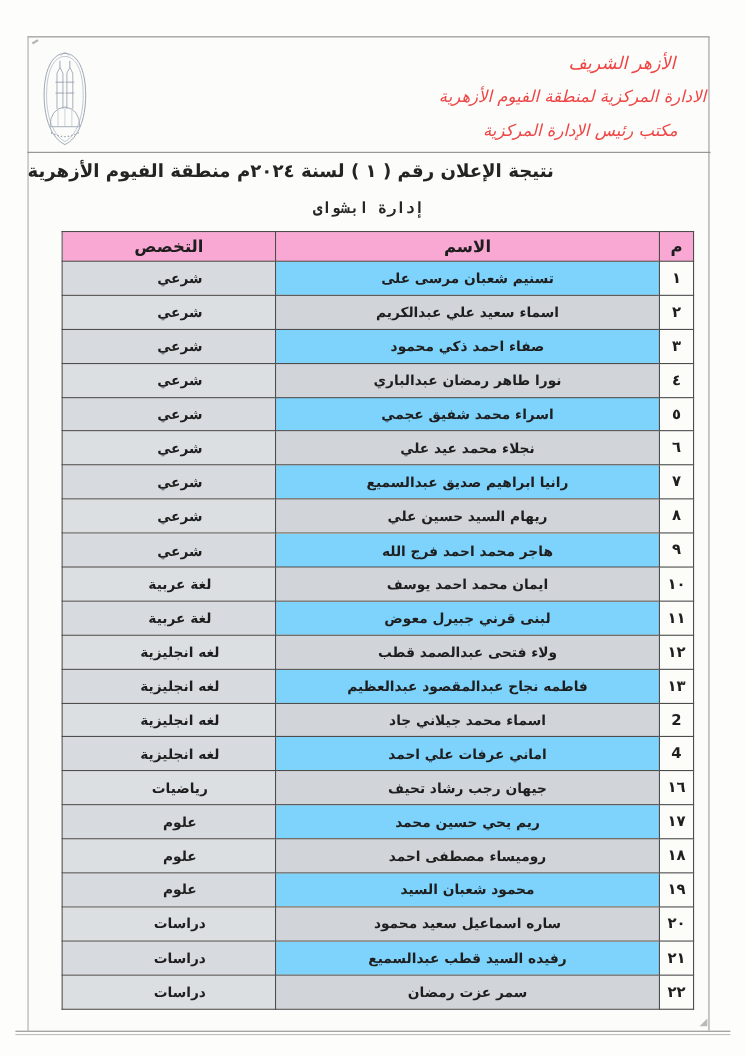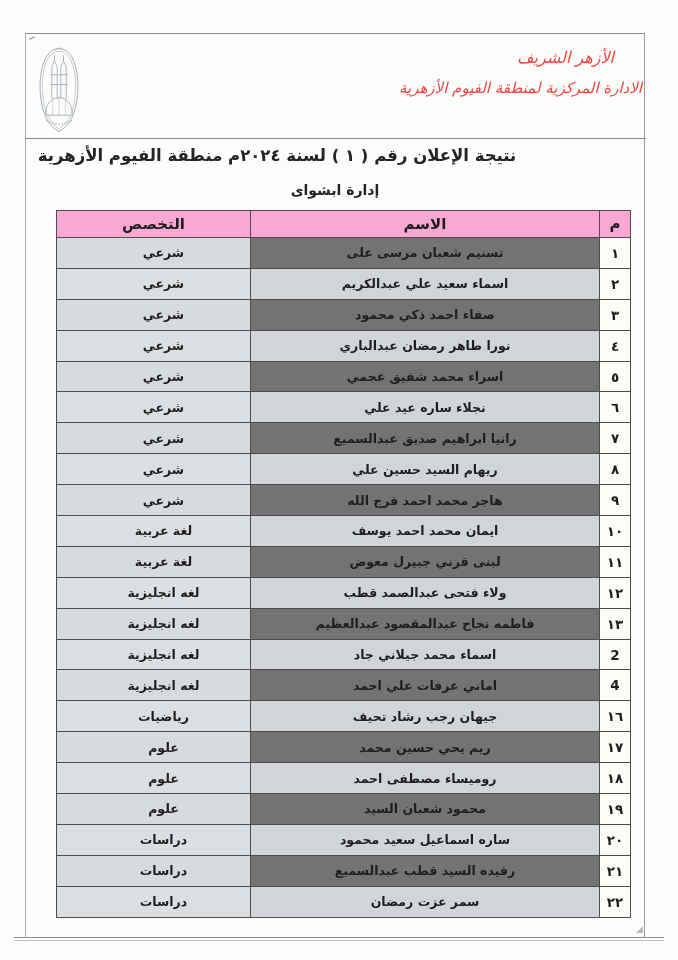--- a/index.html
+++ b/index.html
@@ -69,33 +69,34 @@
     left: 25px; top: 138px;
     width: 621px;
     border-top: 1.5px solid #8d8d8d;
   }
 
   
   .title {
     position: absolute;
     left: 25px; top: 146px;
     width: 504px;
-    text-align: center;
+    text-align: left;
     font-size: 16.5px;
     font-weight: bold;
     color: #242424;
   }
   .subtitle {
     position: absolute;
     left: 25px; top: 182px;
     width: 620px;
     text-align: center;
     font-size: 14px;
     font-weight: bold;
     color: #242424;
+    font-family: Liberation Mono, monospace;
   }
 
   
   .table-wrap {
     position: absolute;
     left: 57px; top: 210px;
     width: 574px;
   }
   table {
     width: 574px;
@@ -108,21 +109,21 @@
     text-align: center;
     vertical-align: middle;
     overflow: hidden;
     white-space: nowrap;
     color: #1e1e1e;
   }
   thead tr { height: 27px; }
   tbody tr { height: 30.9px; }
   th { background: #f9a8d4; font-weight: bold; font-size: 15px; }
   td.cell-no   { background: #fcfcf9; font-weight: bold; font-size: 13.5px; }
-  td.cell-name { background: #737373; font-weight: bold; font-size: 12.5px; }
+  td.cell-name { background: #7dd3fc; font-weight: bold; font-size: 12.5px; }
   td.cell-spec { background: #d7dade; font-weight: bold; font-size: 12.5px; padding-left: 20px; }
   tbody tr:nth-child(even) td.cell-name { background: #d1d5da; }
   tbody tr:nth-child(even) td.cell-spec { background: #dcdfe2; }
 </style>
 </head>
 <body>
 
 <div class="frame"></div>
 <div class="artifact-top"></div>
 
@@ -147,20 +148,21 @@
       <path d="M15 78 Q15 60 30 58 Q45 60 45 78 Z" stroke-width="0.9"></path>
       <path d="M30 58 L30 78 M23 60.5 L23 78 M37 60.5 L37 78" stroke-width="0.5"></path>
     </g>
     <path d="M16 84 Q30 92 44 84" stroke-width="1.3" stroke-dasharray="1.5 2"></path>
   </g>
 </svg>
 
 <div class="org-block">
   <div class="org-line l0">الأزهر الشريف</div>
   <div class="org-line l1">الادارة المركزية لمنطقة الفيوم الأزهرية</div>
+  <div class="org-line l2">مكتب رئيس الإدارة المركزية</div>
 </div>
 
 <div class="header-divider"></div>
 
 <div class="title">نتيجة الإعلان رقم ( ١ ) لسنة ٢٠٢٤م منطقة الفيوم الأزهرية</div>
 <div class="subtitle">إدارة ابشواى</div>
 
 <div class="table-wrap">
   <table>
     <colgroup>
@@ -201,21 +203,21 @@
   </tr>
 
   <tr>
     <td class="cell-no">٥</td>
     <td class="cell-name">اسراء محمد شفيق عجمي</td>
     <td class="cell-spec">شرعي</td>
   </tr>
 
   <tr>
     <td class="cell-no">٦</td>
-    <td class="cell-name">نجلاء ساره عيد علي</td>
+    <td class="cell-name">نجلاء محمد عيد علي</td>
     <td class="cell-spec">شرعي</td>
   </tr>
 
   <tr>
     <td class="cell-no">٧</td>
     <td class="cell-name">رانيا ابراهيم صديق عبدالسميع</td>
     <td class="cell-spec">شرعي</td>
   </tr>
 
   <tr>

